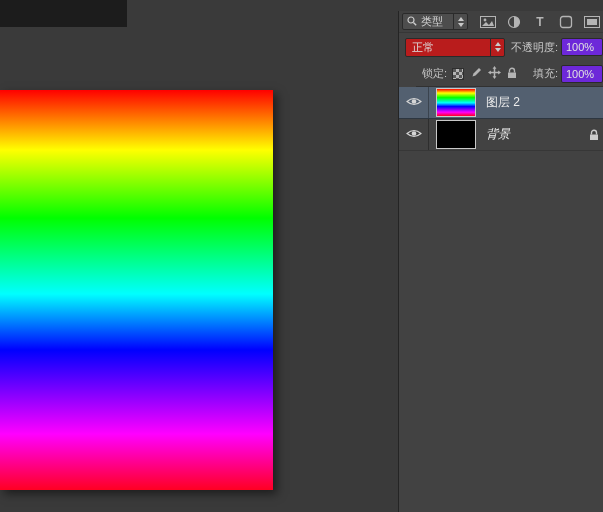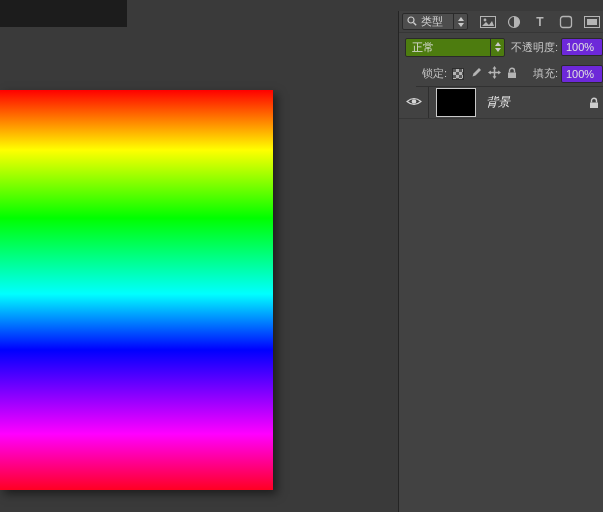--- a/index.html
+++ b/index.html
@@ -66,21 +66,21 @@
   .filter-icons { display:flex; align-items:center; gap:10px; margin-left:12px; }
   .f-icon { width:16px; height:16px; display:flex; align-items:center; justify-content:center; color:#b4b4b4; font-weight:bold; font-size:12px; }
 
   .blend-row {
     height: 28px;
     display: flex; align-items: center;
     padding: 0 0 0 6px;
   }
   .blend-select {
     width: 100px; height: 19px;
-    background: #4d7c0f;
+    background: #b91c1c;
     border: 1px solid #2a2a2a;
     border-radius: 2px;
     display: flex; align-items: center;
   }
   .blend-select .lbl { flex:1; padding-left:6px; color:#dedede; }
   .label { color: #c6c6c6; white-space: nowrap; }
   .ml-auto { margin-left: auto; }
   .num-field {
     width: 42px; height: 18px;
     background: #6d28d9;
@@ -214,20 +214,32 @@
           <svg width="10" height="12" viewBox="0 0 10 12">
               <path d="M2.5 5.5 V3.8 a2.5 2.5 0 0 1 5 0 V5.5" fill="none" stroke="#b4b4b4" stroke-width="1.4"></path>
               <rect x="1" y="5.5" width="8" height="5.5" fill="#b4b4b4"></rect>
             </svg>
         </span>
       </span>
       <span class="label ml-auto">填充:</span>
       <span class="num-field">100%</span>
     </div>
 
+    <div class="layer-row selected">
+      <span class="eye-cell">
+        <span>
+          <svg width="16" height="11" viewBox="0 0 16 11">
+              <path d="M1 5.5 Q8 -0.5 15 5.5 Q8 11.5 1 5.5 Z" fill="none" stroke="#d6d6d6" stroke-width="1.1"></path>
+              <circle cx="8" cy="5.5" r="2.3" fill="#d6d6d6"></circle>
+            </svg>
+        </span>
+      </span>
+      <span class="thumb" style="background: linear-gradient(rgb(255, 0, 0) 0%, rgb(255, 255, 0) 15%, rgb(0, 255, 0) 32%, rgb(0, 255, 255) 51%, rgb(0, 0, 255) 65%, rgb(255, 0, 255) 86%, rgb(255, 0, 34) 100%);"></span>
+      <span class="layer-name">图层 2</span>
+    </div>
 
     <div class="layer-row">
       <span class="eye-cell">
         <span>
           <svg width="16" height="11" viewBox="0 0 16 11">
               <path d="M1 5.5 Q8 -0.5 15 5.5 Q8 11.5 1 5.5 Z" fill="none" stroke="#d6d6d6" stroke-width="1.1"></path>
               <circle cx="8" cy="5.5" r="2.3" fill="#d6d6d6"></circle>
             </svg>
         </span>
       </span>

